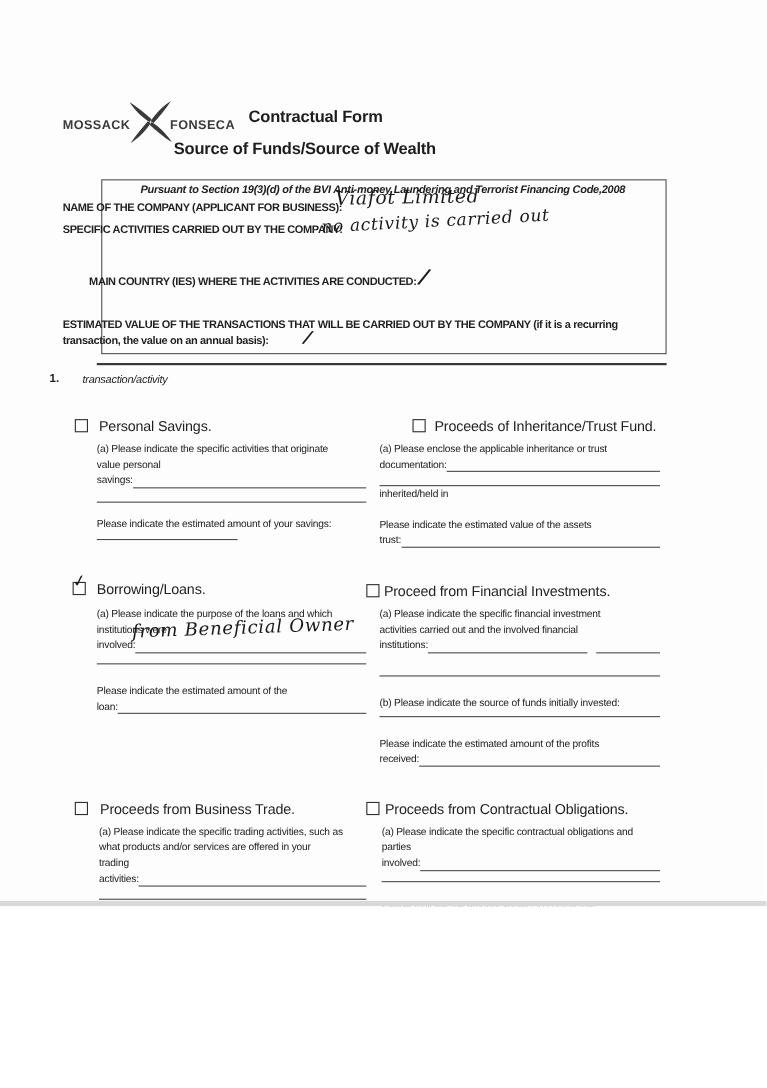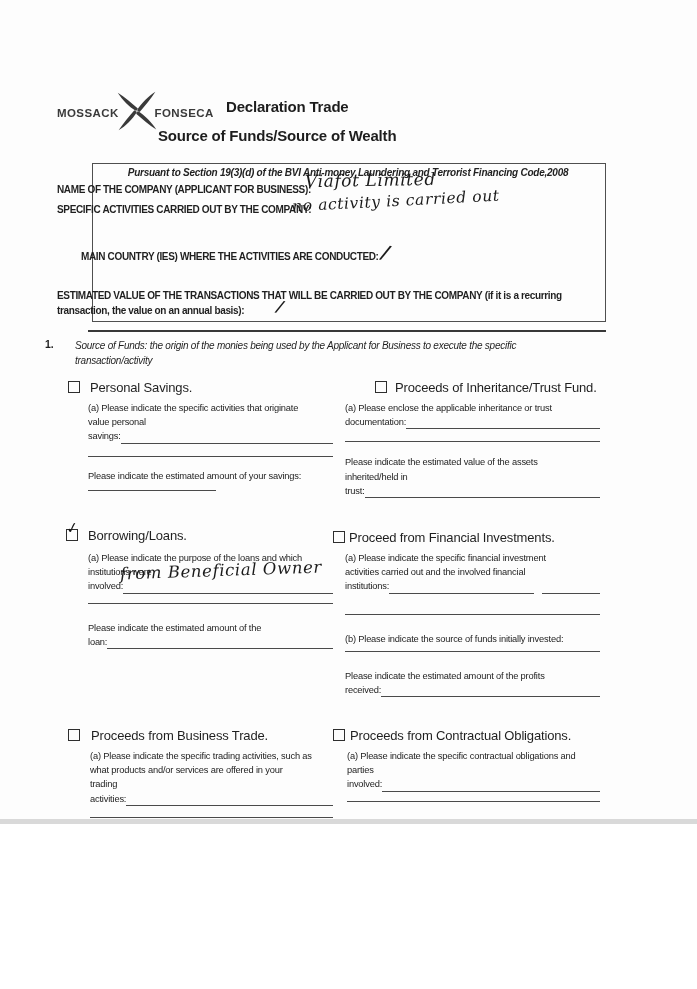--- a/index.html
+++ b/index.html
@@ -68,21 +68,21 @@
           <path d="M24,23 C29,15 37,7 45,2 C40,10 33,18 27,25 Z"></path>
           <path d="M25,24 C33,29 41,37 46,45 C38,40 30,33 23,27 Z" transform="rotate(0 24 24)"></path>
           <path d="M24,25 C19,33 11,41 3,46 C8,38 15,30 21,23 Z"></path>
           <path d="M23,24 C15,19 7,11 2,3 C10,8 18,15 25,21 Z"></path>
         </g>
       </svg>
     </span>
     <span class="brand-word">FONSECA</span>
   </div>
 
-  <div class="abs h-title nowrap" style="left:226px;top:98px;">Declaration Trade</div>
+  <div class="abs h-title nowrap" style="left:226px;top:98px;">Contractual Form</div>
   <div class="abs h-title nowrap" style="left:158px;top:127px;">Source of Funds/Source of Wealth</div>
 
   <div class="abs hbox" style="left:92px;top:163px;width:512px;height:157px;"></div>
   <div class="abs legal" style="left:96px;top:167px;width:504px;">Pursuant to Section 19(3)(d) of the BVI Anti-money Laundering and Terrorist Financing Code,2008</div>
 
   <div class="abs lbl" style="left:57px;top:184px;">NAME OF THE COMPANY (APPLICANT FOR BUSINESS):</div>
   <div class="abs hand" style="left:305px;top:170px;font-size:17px;transform:rotate(-1deg);">Viafot Limited</div>
 
   <div class="abs lbl" style="left:57px;top:204px;">SPECIFIC ACTIVITIES CARRIED OUT BY THE COMPANY:</div>
   <div class="abs hand" style="left:292px;top:192px;font-size:15.5px;transform:rotate(-3deg);">no activity is carried out</div>
@@ -90,21 +90,20 @@
   <div class="abs lbl" style="left:57px;top:251px;padding-left:24px;">MAIN COUNTRY (IES) WHERE THE ACTIVITIES ARE CONDUCTED:</div>
   <div class="abs hand" style="left:382px;top:241px;font-size:19px;font-weight:700;transform:rotate(12deg);">/</div>
 
   <div class="abs lbl" style="left:57px;top:290px;">ESTIMATED VALUE OF THE TRANSACTIONS THAT WILL BE CARRIED OUT BY THE COMPANY (if it is a recurring</div>
   <div class="abs lbl" style="left:57px;top:305px;">transaction, the value on an annual basis):</div>
   <div class="abs hand" style="left:277px;top:297px;font-size:16px;font-weight:700;transform:rotate(12deg);">/</div>
 
   <div class="abs divider" style="left:88px;top:330px;width:518px;"></div>
   <div class="abs sec-num" style="left:45px;top:338px;">1.</div>
   <div class="abs sec-title" style="left:75px;top:338px;">
-    <div class="ln">Source of Funds:  the origin of the monies being used by the Applicant for Business to execute the specific</div>
     <div class="ln">transaction/activity</div>
   </div>
 
   <div class="abs opt" style="left:68px;top:381px;">
     <span class="cb"></span>
     <span class="cb-label" style="margin-left:10px;">Personal Savings.</span>
   </div>
   <div class="abs opt" style="left:329px;top:381px;padding-left:46px;">
     <span class="cb"></span>
     <span class="cb-label" style="margin-left:8px;">Proceeds of Inheritance/Trust Fund.</span>
@@ -122,22 +121,22 @@
     <div class="rule" style="margin-top:7px;width:128px;"></div>
   </div>
 
   <div class="abs qblock" style="left:345px;top:401px;width:255px;">
     <div class="ln">(a) Please enclose the applicable inheritance or trust</div>
     <div class="fill-row">
       <span class="pre">documentation:</span>
       <span class="fill"></span>
     </div>
     <div class="rule" style="margin-top:12px;"></div>
+    <div class="ln">inherited/held in</div>
     <div class="ln" style="margin-top:13px;">Please indicate the estimated value of the assets</div>
-    <div class="ln">inherited/held in</div>
     <div class="fill-row">
       <span class="pre">trust:</span>
       <span class="fill"></span>
     </div>
   </div>
 
   <div class="abs opt" style="left:66px;top:529px;">
     <span class="cb">
       <span class="tick">✓</span>
     </span>

